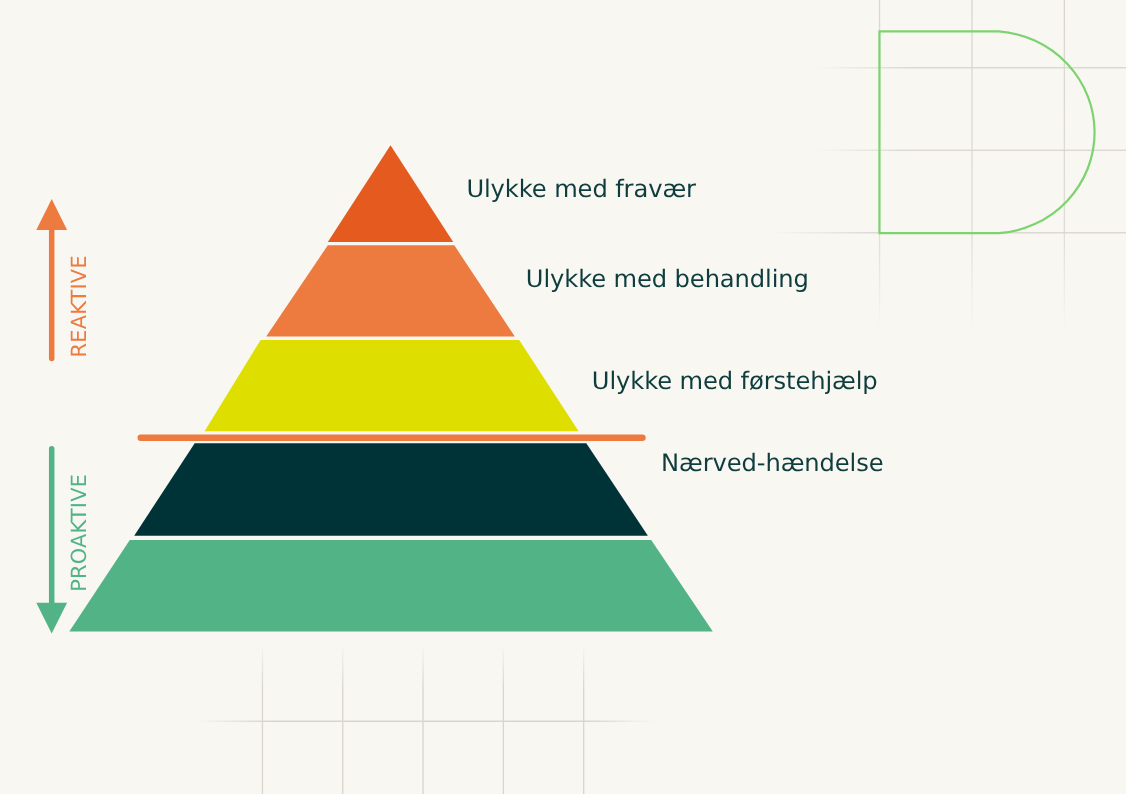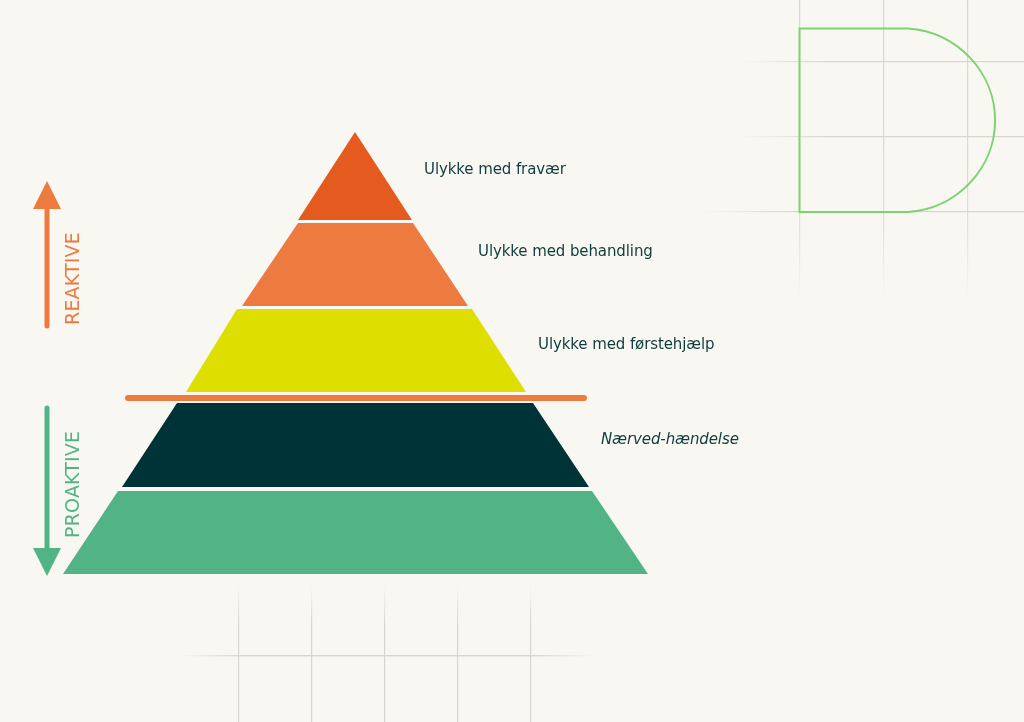--- a/index.html
+++ b/index.html
@@ -3,21 +3,21 @@
 <meta charset="utf-8">
 <style>
   html, body { margin: 0; padding: 0; }
   body {
     width: 1024px; height: 722px; overflow: hidden;
     background: #F8F7F2; position: relative;
     font-family: "DejaVu Sans", sans-serif;
   }
   .canvas { position: absolute; left: 0; top: 0; width: 1024px; height: 722px; }
   .label {
-    position: absolute; font-size: 15px; color: #0F3D3E;
+    position: absolute; font-size: 22px; color: #0F3D3E;
     white-space: nowrap; line-height: 1; letter-spacing: -0.1px;
   }
   .vlabel {
     position: absolute; font-size: 19px; white-space: nowrap; line-height: 1;
     transform-origin: 0 0; transform: rotate(-90deg); letter-spacing: 0.2px;
   }
 </style>
 </head>
 <body>
 
@@ -87,14 +87,14 @@
   </svg>
 
   
   <div class="vlabel" style="left:63px; top:325px; color:#ED7A3F;">REAKTIVE</div>
   <div class="vlabel" style="left:63px; top:538px; color:#52B386;">PROAKTIVE</div>
 
   
   <div class="label" style="left:424px; top:162px;">Ulykke med fravær</div>
   <div class="label" style="left:478px; top:244px;">Ulykke med behandling</div>
   <div class="label" style="left:538px; top:337px;">Ulykke med førstehjælp</div>
-  <div class="label" style="left:601px; top:432px;font-style:italic;">Nærved-hændelse</div>
+  <div class="label" style="left:601px; top:411px;">Nærved-hændelse</div>
 </div>
 
 </body></html>

